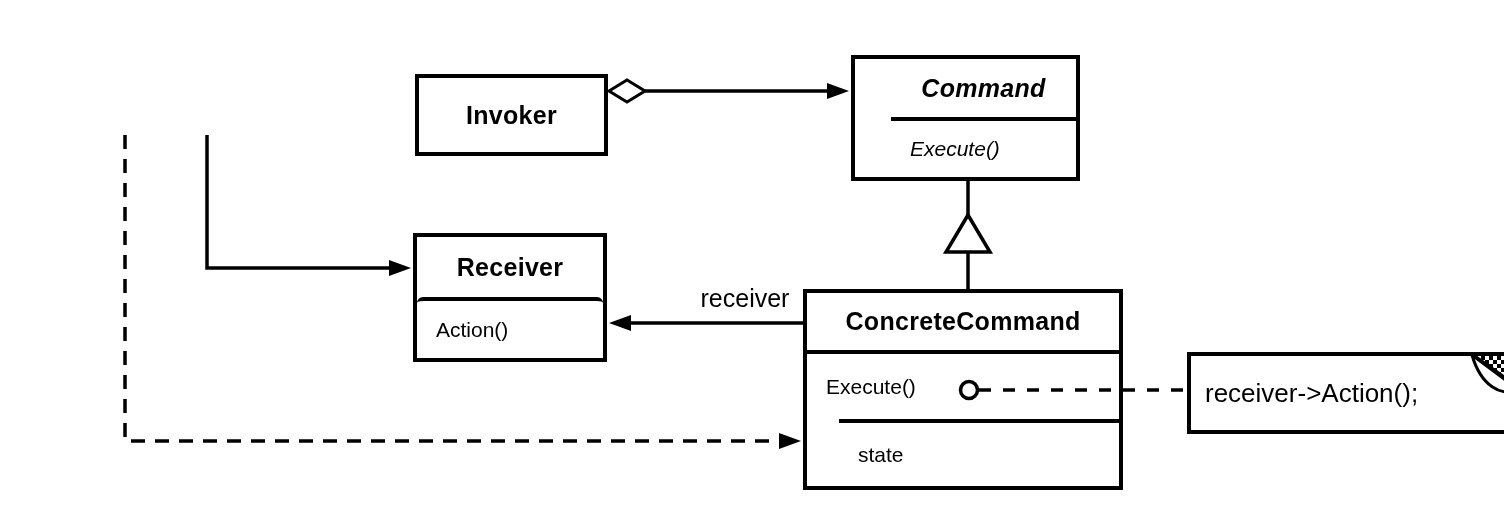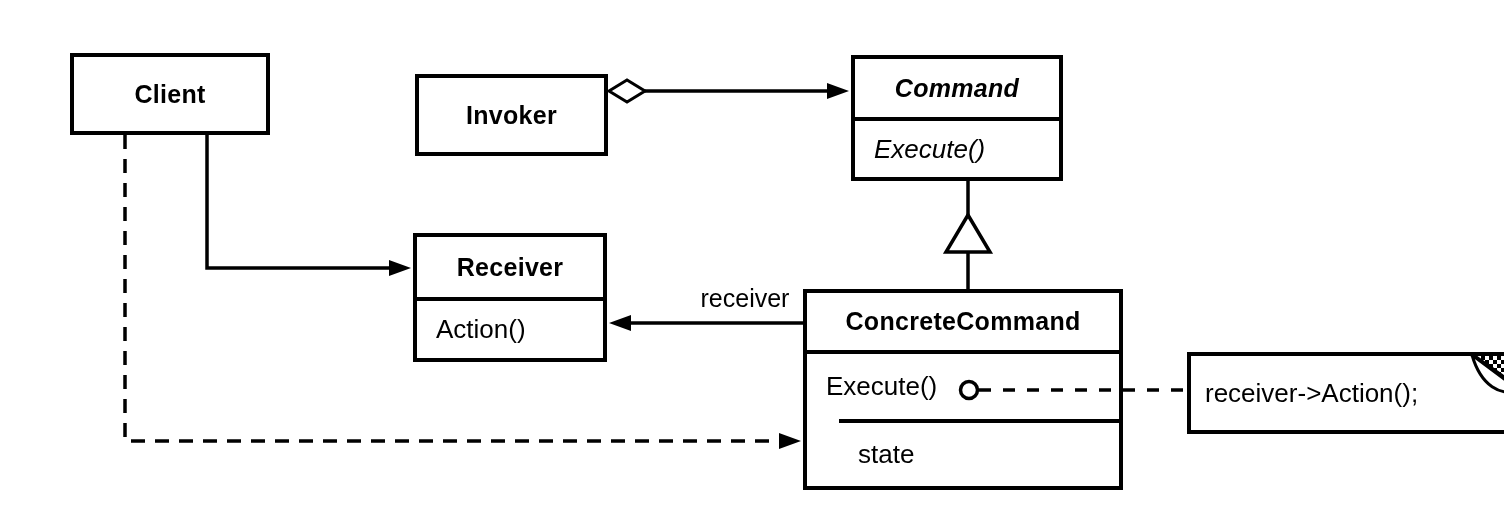--- a/index.html
+++ b/index.html
@@ -39,21 +39,21 @@
   }
   .cls-name {
     font-size: 25px;
     font-weight: bold;
     letter-spacing: 0.3px;
   }
   .cls-name.abstract {
     font-style: italic;
   }
   .member {
-    font-size: 26px;
+    font-size: 21px;
     font-weight: normal;
   }
   .member.abstract {
     font-style: italic;
   }
   .overlay {
     position: absolute;
     left: 0;
     top: 0;
     width: 1504px;
@@ -95,46 +95,41 @@
     right: -4px;
     width: 60px;
     height: 44px;
   }
 </style>
 </head>
 <body>
 
 <div class="canvas">
 
-  <div class="uml-class" style="left:70px; top:53px; width:200px; height:82px;">
-    <div class="compartment title-compartment" style="height:74px;">
-      <span class="cls-name">Client</span>
-    </div>
-  </div>
 
   <div class="uml-class" style="left:415px; top:53px; width:193px; height:82px;margin-top:21px;">
     <div class="compartment title-compartment" style="height:74px;">
       <span class="cls-name">Invoker</span>
     </div>
   </div>
 
-  <div class="uml-class" style="left:851px; top:55px; width:212px; height:126px;">
+  <div class="uml-class" style="left:851px; top:55px; width:229px; height:126px;padding-left:36px;">
     <div class="compartment title-compartment" style="height:58px;">
       <span class="cls-name abstract">Command</span>
     </div>
     <div class="compartment member-compartment divided" style="height:60px;">
       <span class="member abstract">Execute()</span>
     </div>
   </div>
 
   <div class="uml-class" style="left:413px; top:233px; width:194px; height:129px;">
     <div class="compartment title-compartment" style="height:60px;">
       <span class="cls-name">Receiver</span>
     </div>
-    <div class="compartment member-compartment divided" style="height:61px;">
+    <div class="compartment member-compartment divided" style="height:61px;border-radius:6px;">
       <span class="member">Action()</span>
     </div>
   </div>
 
   <div class="uml-class" style="left:803px; top:289px; width:320px; height:201px;text-align:right;">
     <div class="compartment title-compartment" style="height:57px;">
       <span class="cls-name">ConcreteCommand</span>
     </div>
     <div class="compartment member-compartment divided" style="height:69px;">
       <span class="member">Execute()</span>

